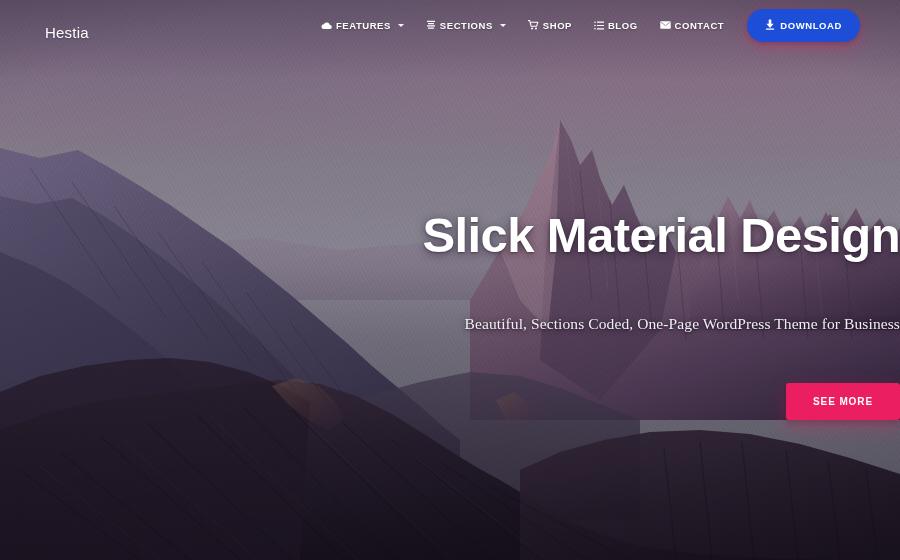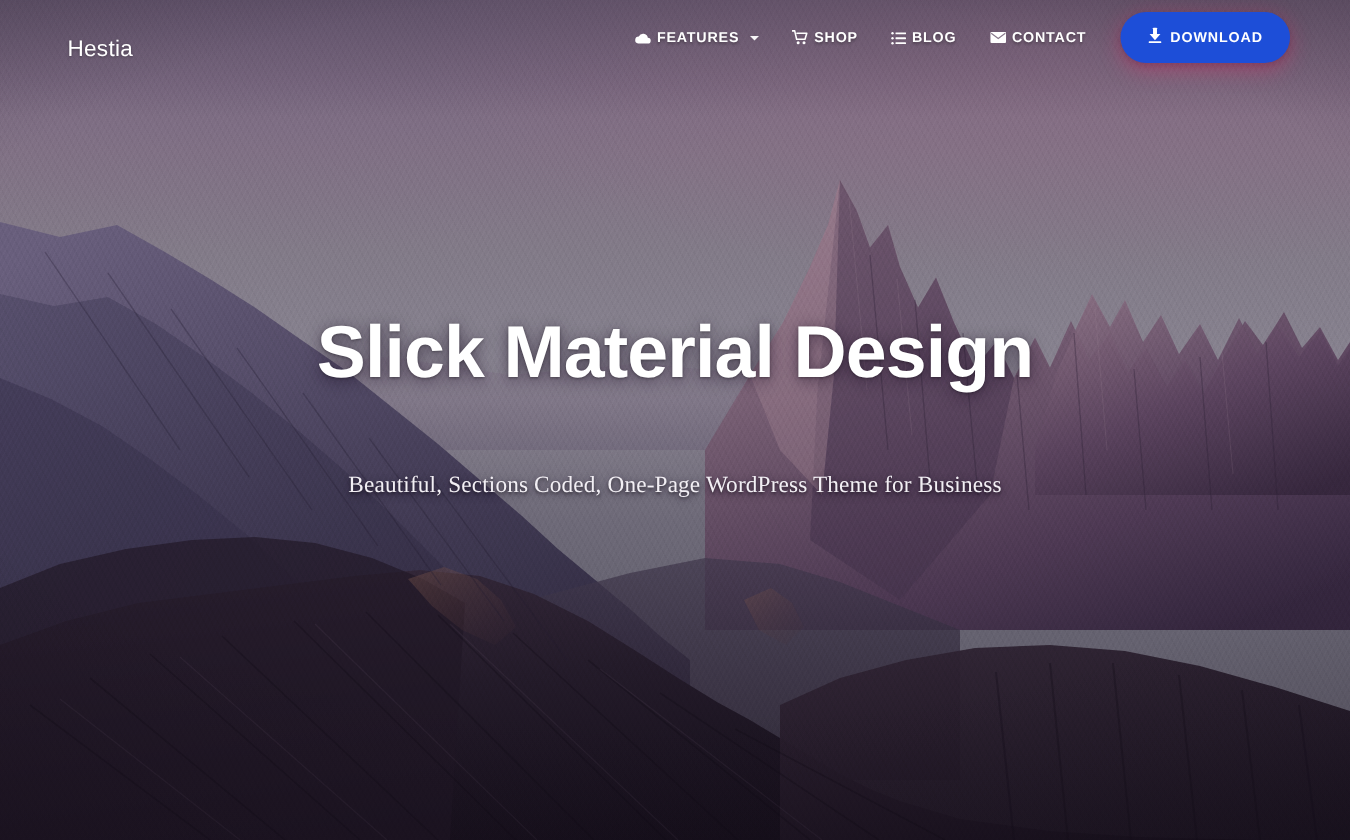--- a/index.html
+++ b/index.html
@@ -84,21 +84,21 @@
     background:#1d4ed8;
     color:#fff;font-size:9.5px;font-weight:700;letter-spacing:.6px;
     text-transform:uppercase;cursor:pointer;white-space:nowrap;
     box-shadow:0 4px 14px rgba(236,30,98,.36), 0 2px 4px rgba(0,0,0,.18);
   }
 
   
   #hero{
     position:absolute;left:0;top:0;width:900px;height:560px;
     z-index:30;pointer-events:none;
-    display:flex;flex-direction:column;align-items:center;
+    display:flex;flex-direction:column;align-items:flex-end;
   }
   #hero-title{
     margin-top:210px;
     color:#ffffff;
     font-size:49px;font-weight:700;letter-spacing:-.6px;line-height:1.05;
     text-align:center;
     text-shadow:0 2px 10px rgba(25,12,35,.55), 0 1px 2px rgba(0,0,0,.35);
   }
   #hero-sub{
     margin-top:21px;
@@ -279,20 +279,32 @@
       <div class="navitem">
         <span>
           <svg width="11" height="9" viewBox="0 0 24 18" fill="#ffffff">
             <path d="M19.4 8.1A7 7 0 0 0 6.2 6.4 5.2 5.2 0 0 0 5.2 16.7h14a4.3 4.3 0 0 0 .2-8.6z"></path>
           </svg>
         </span>
         <span>Features</span>
         <span class="caret"></span>
       </div>
 
+      <div class="navitem">
+        <span>
+          <svg width="10" height="10" viewBox="0 0 20 20" fill="#ffffff">
+            <rect x="2" y="1.5" width="16" height="2.6" rx="0.6"></rect>
+            <rect x="4" y="6" width="12" height="2.6" rx="0.6"></rect>
+            <rect x="2" y="10.5" width="16" height="2.6" rx="0.6"></rect>
+            <rect x="4" y="15" width="12" height="2.6" rx="0.6"></rect>
+          </svg>
+        </span>
+        <span>Sections</span>
+        <span class="caret"></span>
+      </div>
 
       <div class="navitem">
         <span>
           <svg width="11" height="10" viewBox="0 0 22 20" fill="#ffffff">
             <path d="M0.5 1.2h3.1l2.6 11.2h11.1l2.4-8.1H6.6" fill="none" stroke="#ffffff" stroke-width="2.1" stroke-linejoin="round" stroke-linecap="round"></path>
             <circle cx="8.2" cy="17" r="2"></circle>
             <circle cx="16" cy="17" r="2"></circle>
           </svg>
         </span>
         <span>Shop</span>
@@ -332,15 +344,16 @@
         </span>
         <span>Download</span>
       </div>
 
     </nav>
   </div>
 
   <div id="hero">
     <h1 id="hero-title">Slick Material Design</h1>
     <p id="hero-sub">Beautiful, Sections Coded, One-Page WordPress Theme for Business</p>
+    <div id="btn-seemore">See More</div>
   </div>
 
 </div>
 
 </body></html>

